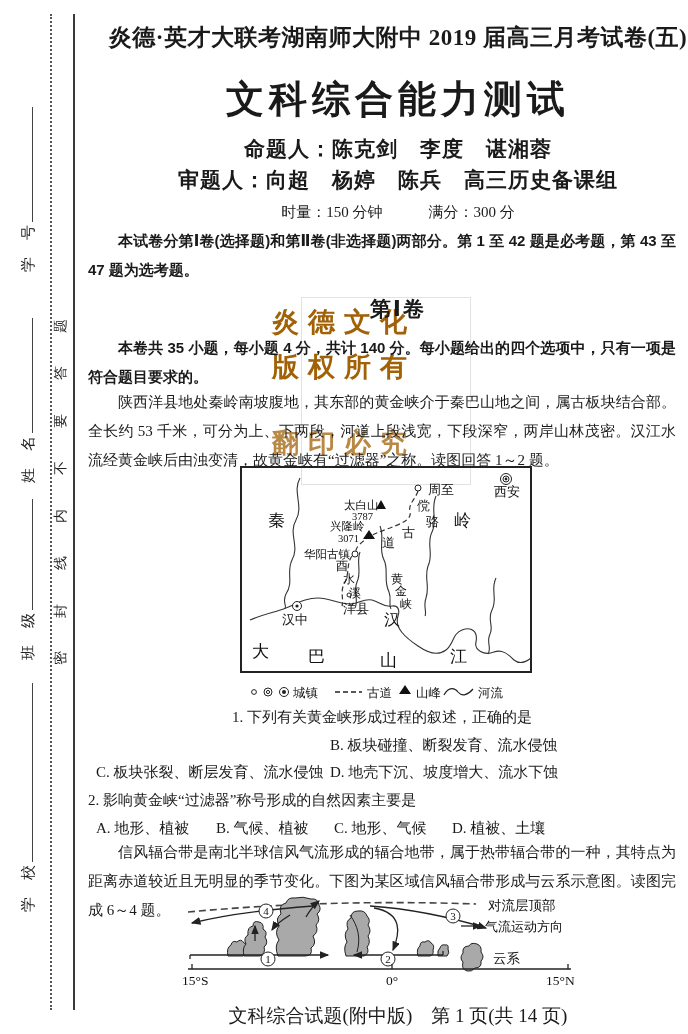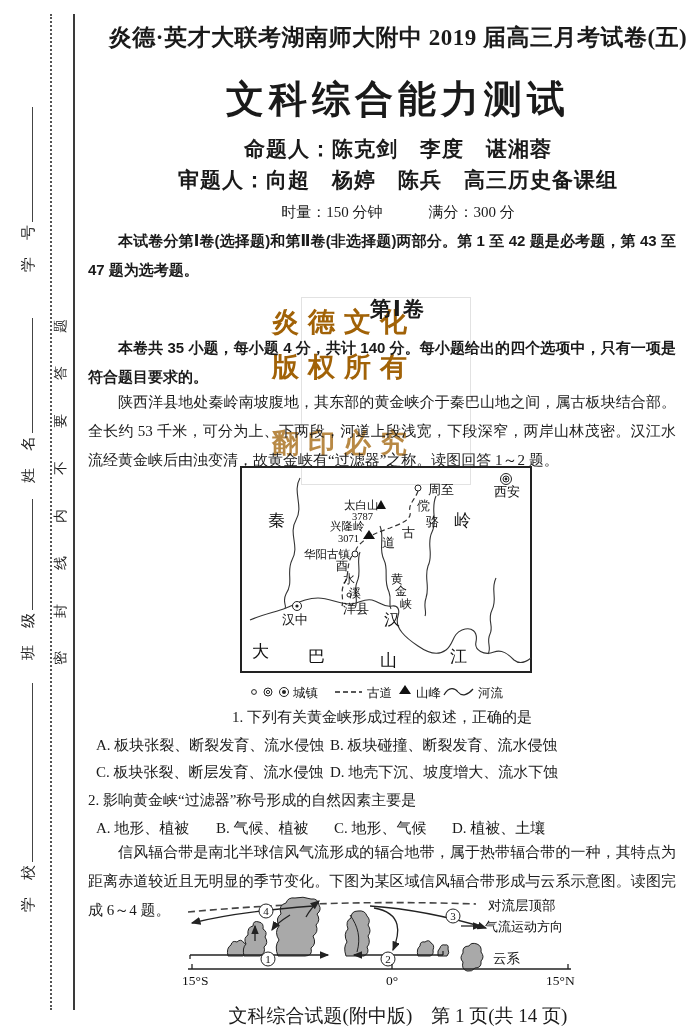--- a/index.html
+++ b/index.html
@@ -150,21 +150,20 @@
       <text x="176" y="231" font-size="12.5">山峰</text>
       <path d="M204,229 C209,220 215,222 218,226 C222,231 228,229 233,223" stroke="#222" stroke-width="1.2" fill="none"></path>
       <text x="238" y="231" font-size="12.5">河流</text>
     </g>
   </svg>
 
   <div class="abs qstem z1" style="top:708px;text-align:center;">
     <span>1.</span>
     <span>下列有关黄金峡形成过程的叙述，正确的是</span>
   </div>
-  <span class="abs opt z1" style="left:96px;top:736px;">A. 板块张裂、断裂发育、流水侵蚀</span>
   <span class="abs opt z1" style="left:330px;top:736px;">B. 板块碰撞、断裂发育、流水侵蚀</span>
   <span class="abs opt z1" style="left:330px;top:763px;">D. 地壳下沉、坡度增大、流水下蚀</span>
   <span class="abs opt z1" style="left:96px;top:763px;">C. 板块张裂、断层发育、流水侵蚀</span>
 
   <div class="abs qstem z1" style="top:791px;">
     <span>2.</span>
     <span>影响黄金峡“过滤器”称号形成的自然因素主要是</span>
   </div>
   <span class="abs opt z1" style="left:96px;top:819px;">A. 地形、植被</span>
   <span class="abs opt z1" style="left:216px;top:819px;">B. 气候、植被</span>

